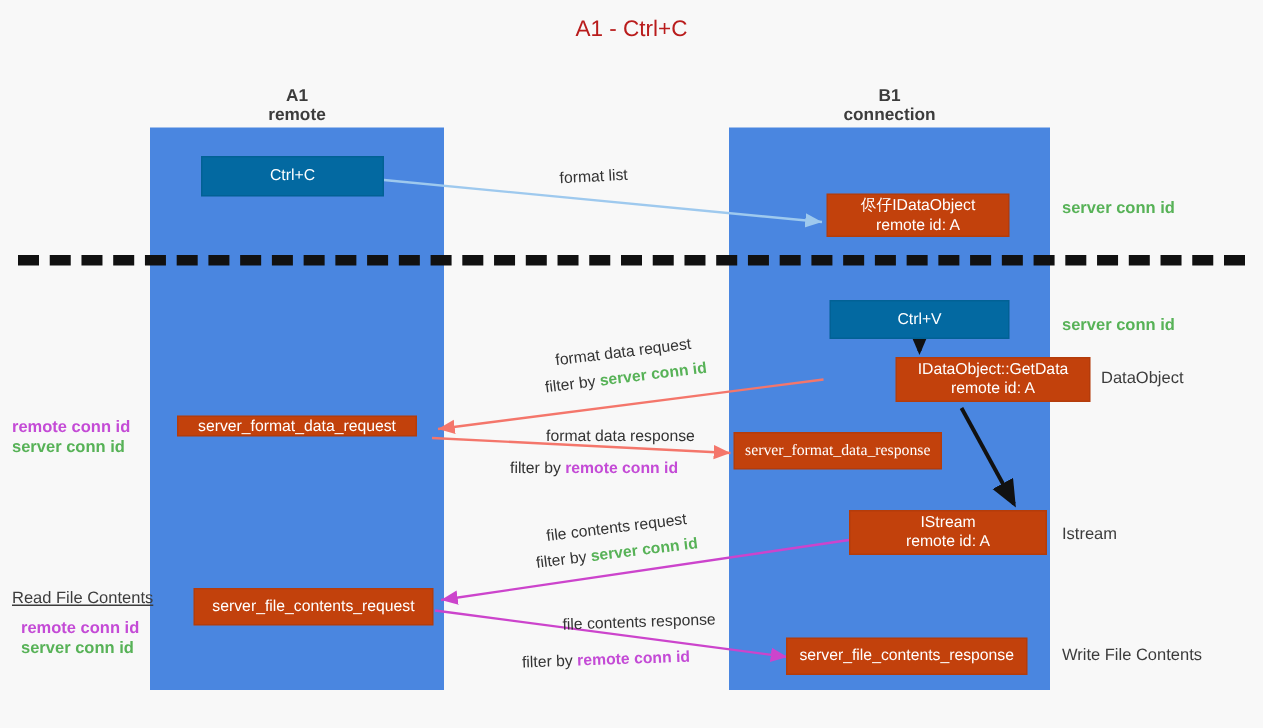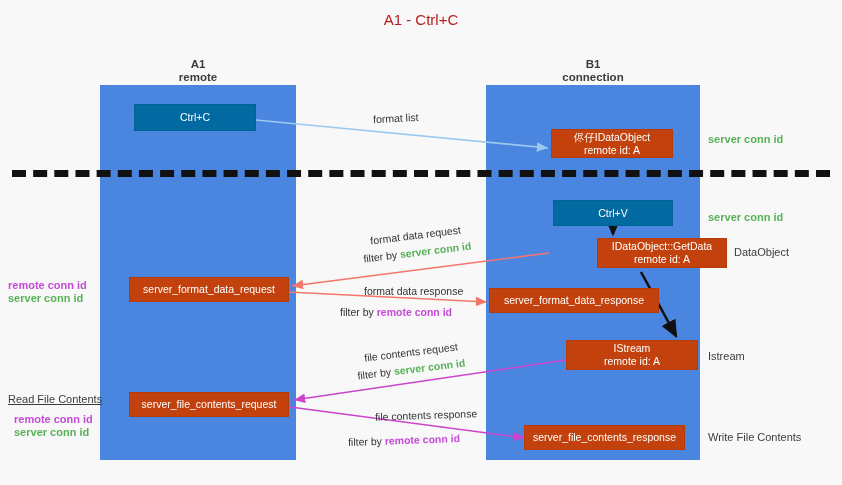--- a/index.html
+++ b/index.html
@@ -141,25 +141,25 @@
 
   <div class="node green" style="left:553px;top:179px;width:120px;height:26px;margin-top:21px;">
     <span>Ctrl+V</span>
   </div>
 
   <div class="node orange" style="left:549px;top:238px;width:130px;height:30px;margin-left:48px;">
     <span>IDataObject::GetData</span>
     <span class="line2">remote id: A</span>
   </div>
 
-  <div class="node orange" style="left:129px;top:277px;width:160px;height:25px;">
+  <div class="node orange" style="left:118px;top:277px;width:160px;height:14px;">
     <span>server_format_data_request</span>
   </div>
 
-  <div class="node orange" style="left:489px;top:288px;width:170px;height:25px;">
+  <div class="node orange" style="left:489px;top:288px;width:139px;height:25px;font-family:Liberation Serif, serif;">
     <span>server_format_data_response</span>
   </div>
 
   <div class="node orange" style="left:566px;top:340px;width:132px;height:30px;">
     <span>IStream</span>
     <span class="line2">remote id: A</span>
   </div>
 
   <div class="node orange" style="left:129px;top:392px;width:160px;height:25px;">
     <span>server_file_contents_request</span>

